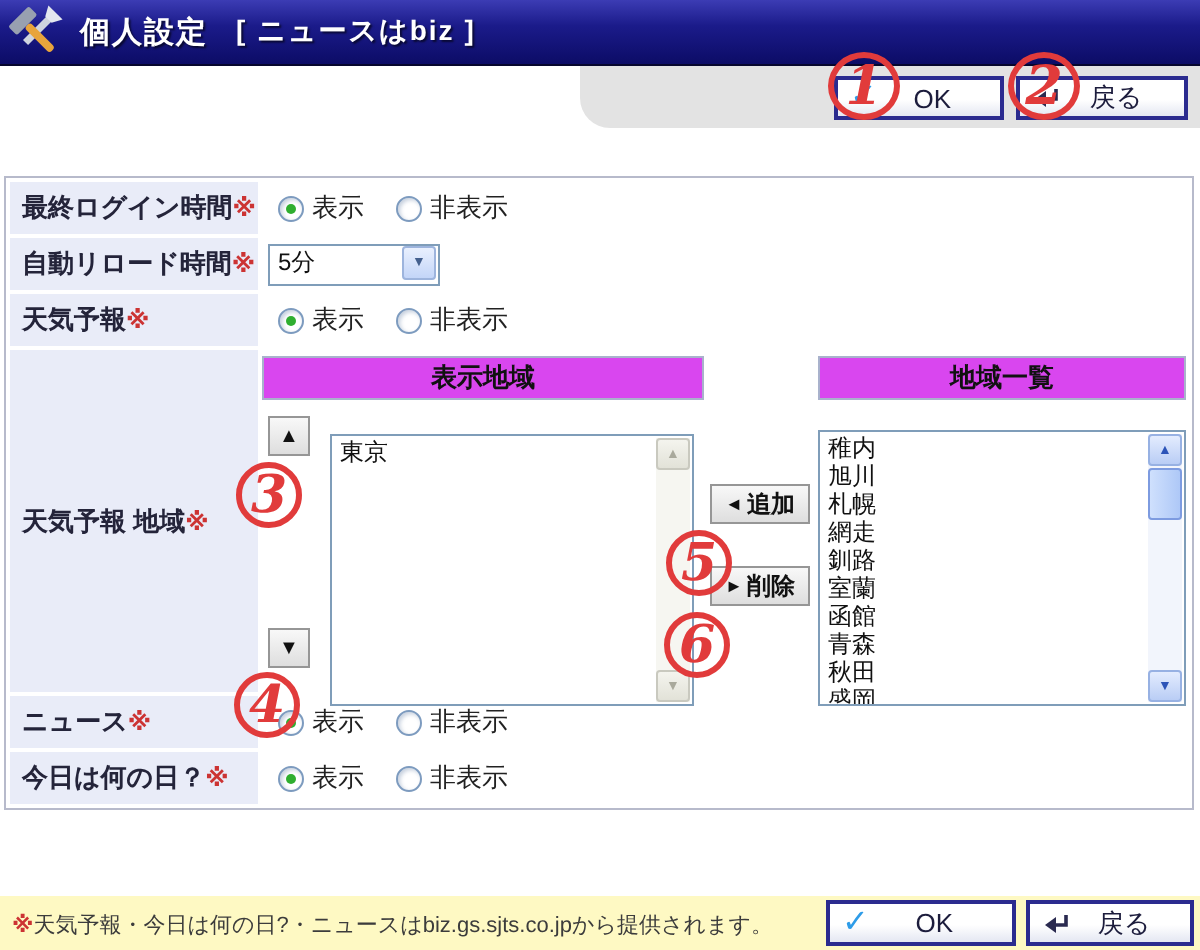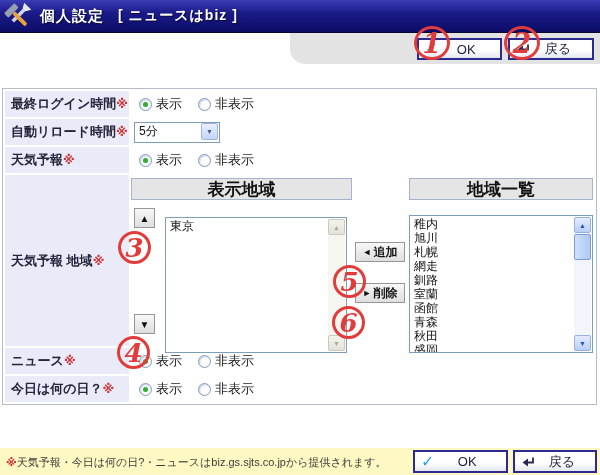--- a/index.html
+++ b/index.html
@@ -48,22 +48,22 @@
   
   .dd { position:relative; margin-left:3px; width:86px; height:21px; border:1px solid #7f9db9;
     background:#fff; display:flex; align-items:flex-start; cursor:pointer; }
   .dd .ddval { font-size:12px; padding-left:4px; color:#111; flex:1; }
   .dd .ddarrow { width:17px; height:17px; margin-right:1px; border:1px solid #9db4dd; border-radius:2px;
     background:linear-gradient(180deg,#e9f0fe 0%,#c3d5f8 100%); display:flex; align-items:center;
     justify-content:center; font-size:7px; color:#44608e; }
 
   
   td.big { height:171px; position:relative; }
-  .colhdr { position:absolute; top:3px; height:22px; background:#e5e5e5; border:1px solid #a9b2cc;
-    display:flex; align-items:center; justify-content:center; font-weight:bold; font-size:17px; color:#111; }
+  .colhdr { position:absolute; top:3px; height:22px; background:#d946ef; border:1px solid #a9b2cc;
+    display:flex; align-items:center; justify-content:center; font-weight:bold; font-size:13px; color:#111; }
   .hdr-left  { left:0;    width:221px; }
   .hdr-right { left:278px; width:184px; }
 
   .gbtn { position:absolute; border:1px solid #969696; background:linear-gradient(180deg,#f8f8f8,#dedede);
     display:flex; align-items:center; justify-content:center; font-size:12px; color:#111; cursor:pointer; }
   .btn-up   { left:3px; top:33px;  width:21px; height:20px; }
   .btn-down { left:3px; top:139px; width:21px; height:20px; }
   .btn-add  { left:224px; top:67px;  width:50px; height:20px; font-weight:bold; }
   .btn-del  { left:224px; top:108px; width:50px; height:20px; font-weight:bold; }
   .tri { font-size:9px; margin-right:2px; color:#111; }

